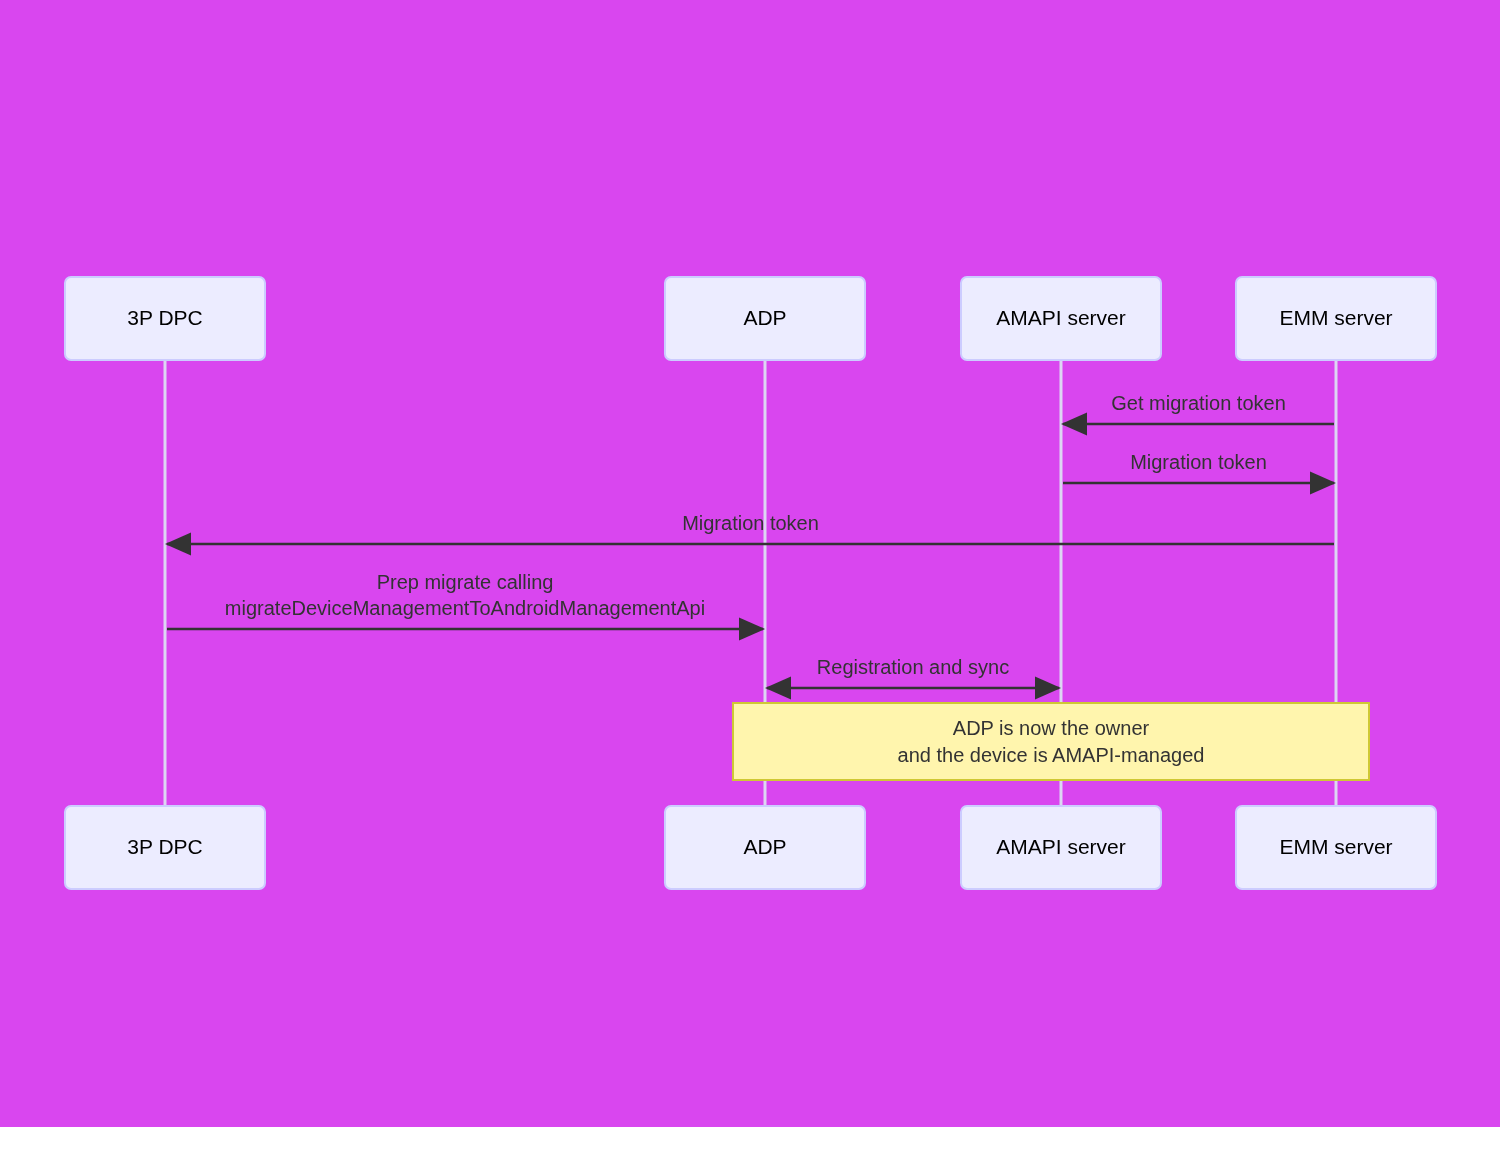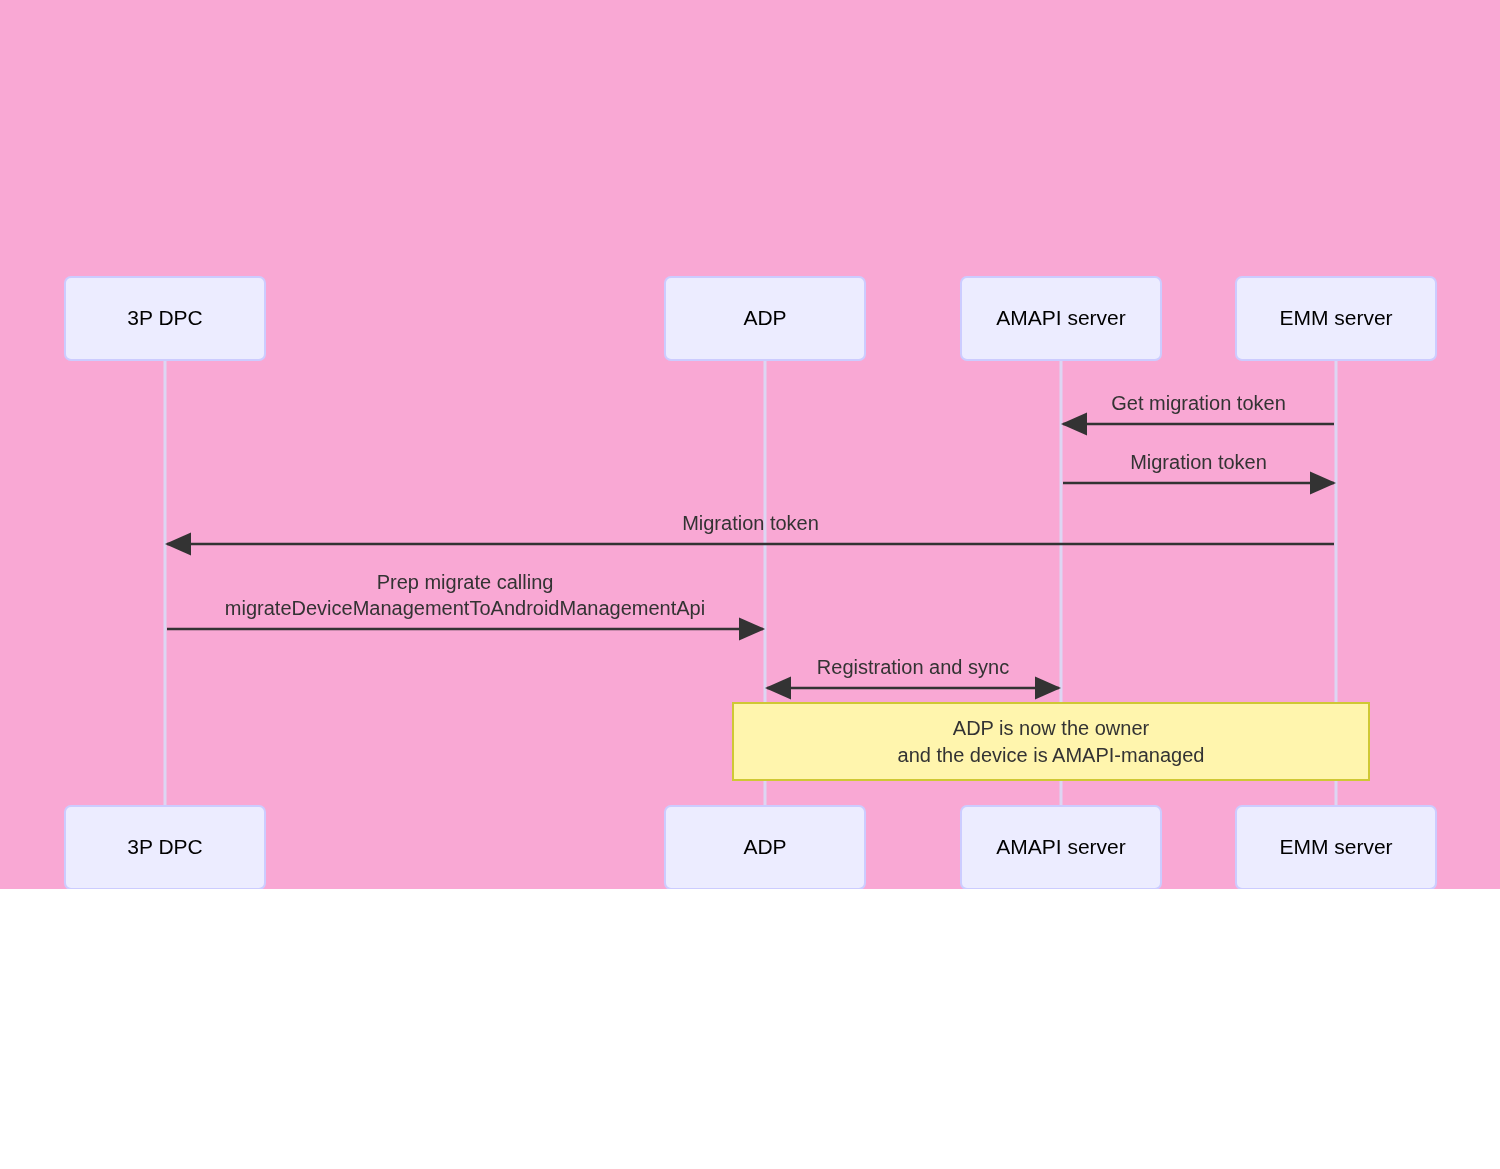--- a/index.html
+++ b/index.html
@@ -6,22 +6,22 @@
     margin: 0;
     padding: 0;
     background: #ffffff;
   }
   body {
     font-family: "Liberation Sans", sans-serif;
   }
   #diagram-root {
     position: relative;
     width: 1500px;
-    height: 889px;
-    background: #f9a8d4;
+    height: 1127px;
+    background: #d946ef;
     overflow: hidden;
   }
   svg#seq-svg {
     position: absolute;
     inset: 0;
     width: 1500px;
     height: 1169px;
     display: block;
   }
   .participant-box {

